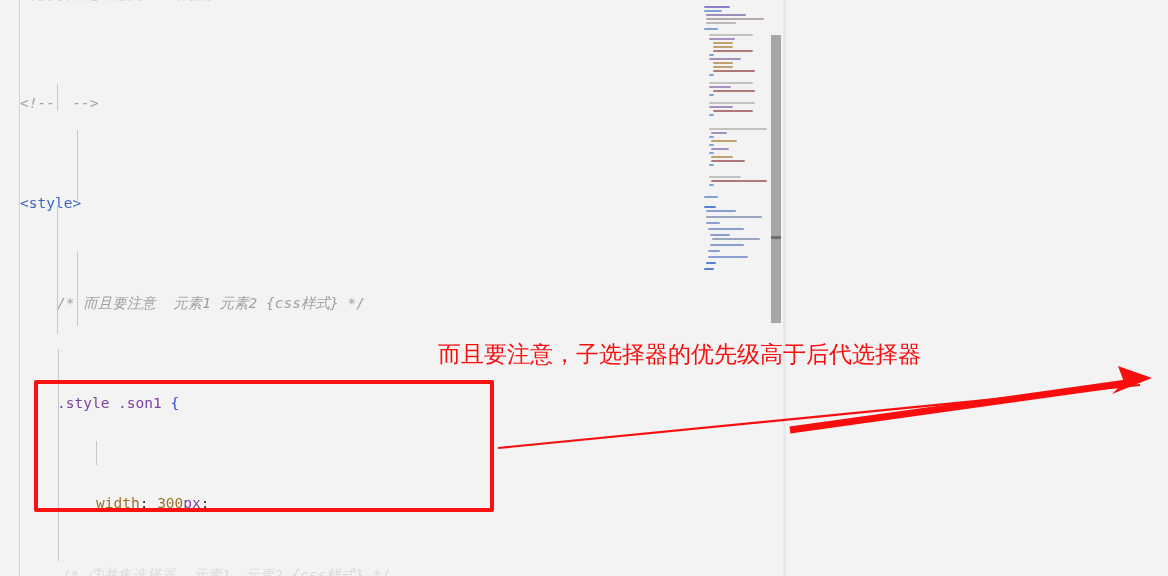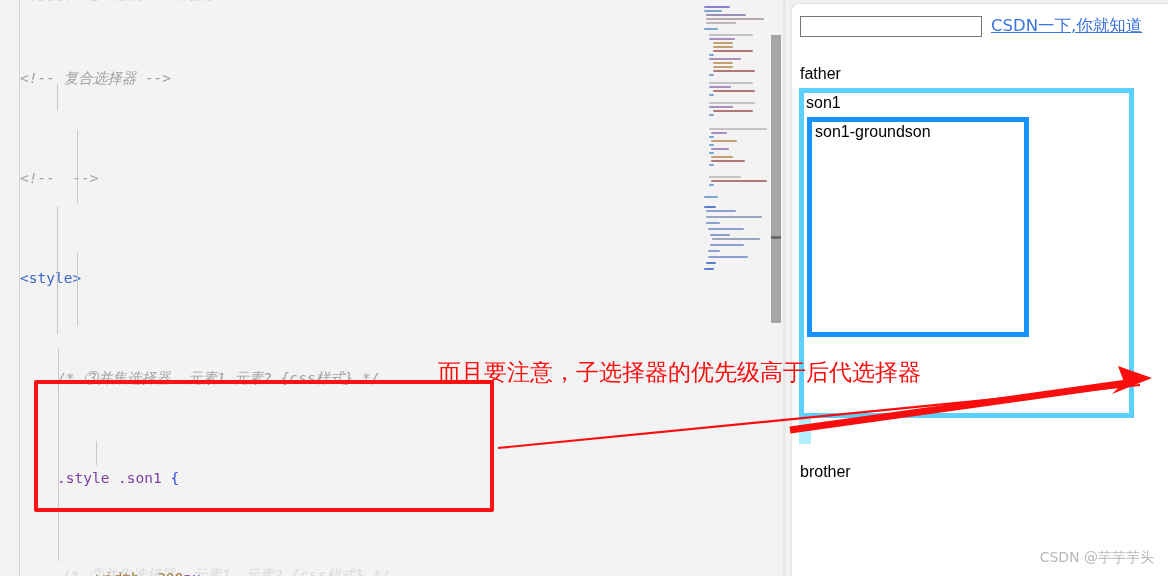--- a/index.html
+++ b/index.html
@@ -76,21 +76,20 @@
 
   
   #annotation {
     position: absolute;
     left: 438px; top: 339px;
     font-family: "DejaVu Sans", sans-serif;
     font-size: 23px;
     color: #fa0d0d;
     white-space: nowrap;
     letter-spacing: 0px;
-    margin-top: 18px;
   }
 
   
   #arrow-svg {
     position: absolute;
     left: 0; top: 0;
     width: 1168px; height: 576px;
     pointer-events: none;
   }
 
@@ -268,27 +267,26 @@
 
 <div id="root">
 
   <div id="editor-pane">
     <div id="fold-strip"></div>
 
     <div id="top-cut">&lt;!DOCTYPE html&gt;  &lt;html&gt;</div>
 
     <div id="code">
 
-      <div class="cl"><span class="t-com">&lt;!-- 复合选择器 --&gt;</span></div>
 
       <div class="cl"><span class="t-com">&lt;!--  --&gt;</span></div>
 
       <div class="cl"><span class="t-tag">&lt;style&gt;</span></div>
 
-      <div class="cl"><span style="padding-left:37px"></span><span class="t-com">/* ③并集选择器  元素1 元素2 {css样式} */</span></div>
+      <div class="cl"><span style="padding-left:37px"></span><span class="t-com">/* 而且要注意  元素1 元素2 {css样式} */</span></div>
 
       <div class="cl"><span style="padding-left:37px"></span><span class="t-sel">.style .son1 </span><span class="t-brace">{</span></div>
 
       <div class="cl"><span style="padding-left:76px"></span><span class="t-prop">width</span><span class="t-plain">: </span><span class="t-num">300</span><span class="t-px">px</span><span class="t-plain">;</span></div>
 
       
 
       
 
       
@@ -379,44 +377,20 @@
     <div class="mm-line" style="left:4px;top:268px;width:10px;background:#5a7fd0"></div>
   </div>
 
   <div id="scrollbar-track"></div>
   <div id="scrollbar-thumb"></div>
   <div id="scrollbar-mark"></div>
   <div id="pane-divider"></div>
 
   <div id="red-box"></div>
 
-  <div id="preview-pane">
-    <div id="preview-page">
-
-      <div id="search-row">
-        <input id="search-input" type="text" placeholder="" style="">
-        <span id="csdn-link">CSDN一下,你就知道</span>
-      </div>
-
-      <div id="label-father">father</div>
-
-      <div id="box-son1">
-        <div id="label-son1">son1</div>
-        <div id="box-grandson">
-          <div id="label-grandson">son1-groundson</div>
-        </div>
-      </div>
-
-      <div id="cyan-strip"></div>
-
-      <div id="label-brother">brother</div>
-
-      <div id="watermark">CSDN @芋芋芋头</div>
-    </div>
-  </div>
 
   <div id="annotation">而且要注意，子选择器的优先级高于后代选择器</div>
 
   <svg id="arrow-svg" viewBox="0 0 1168 576">
 
     <path d="M 498 448 L 1140 385" stroke="#fa0d0d" stroke-width="2.2" fill="none"></path>
 
     <path d="M 790 430 L 1134 382" stroke="#fa0d0d" stroke-width="7" fill="none"></path>
 
     <polygon points="1152,378 1118,366 1124,382 1112,394" fill="#fa0d0d"></polygon>

